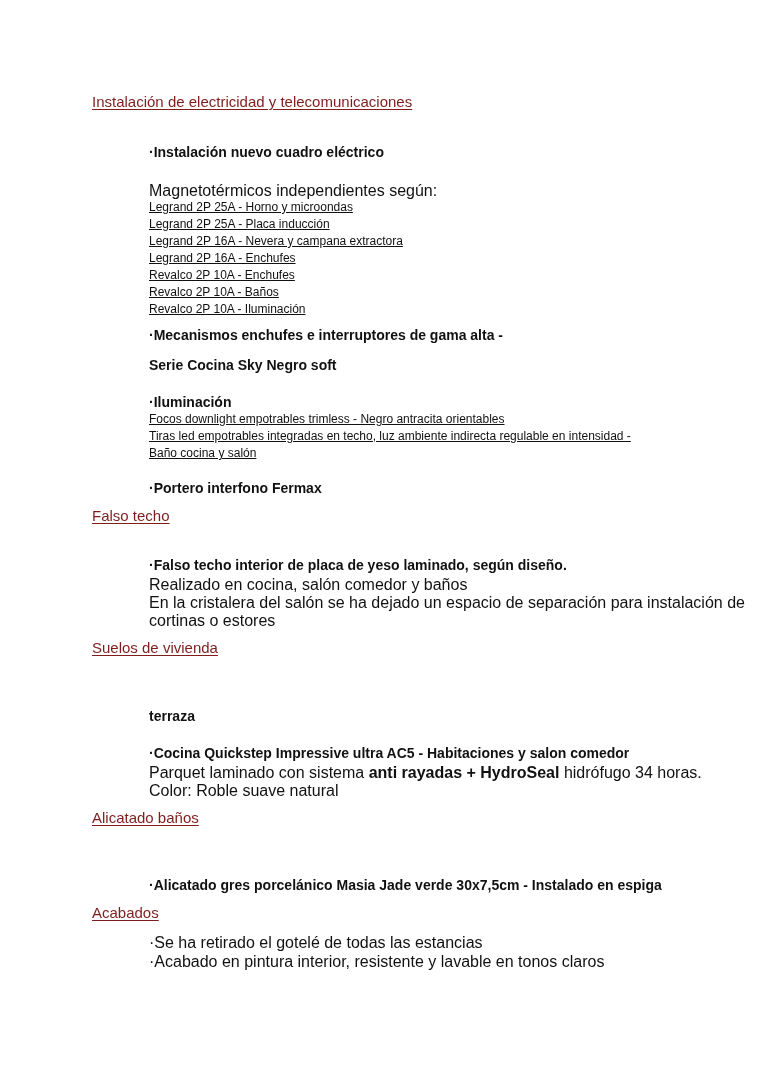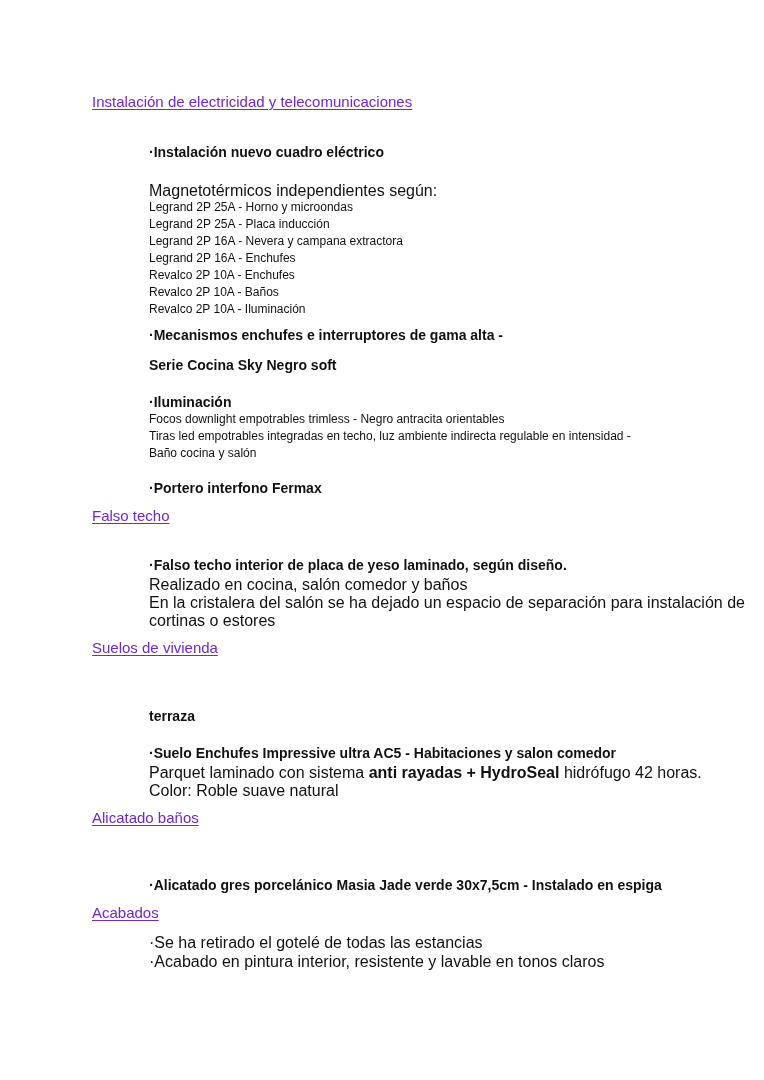--- a/index.html
+++ b/index.html
@@ -1,24 +1,24 @@
 <!DOCTYPE html>
 <html><head>
 <meta charset="utf-8">
 <style>
   html, body { margin: 0; padding: 0; background: #ffffff; }
   body { width: 764px; height: 1080px; position: relative; overflow: hidden;
          font-family: "Liberation Sans", sans-serif; color: #111111; }
   .page { position: absolute; left: 0; top: 0; width: 764px; height: 1080px; }
-  .h { position: absolute; left: 92px; font-size: 15px; color: #6d28d9;
+  .h { position: absolute; left: 92px; font-size: 15px; color: #7f1d1d;
        text-decoration: underline; text-underline-offset: 2px; font-weight: normal; margin: 0; }
   .t { position: absolute; left: 138px; white-space: nowrap; margin: 11px; }
   .b { font-weight: bold; font-size: 14px; }
   .n { font-size: 16px; }
-  .s { font-size: 12px; }
+  .s { font-size: 12px; text-decoration: underline; }
 </style>
 </head>
 <body>
 
 <div class="page">
 
   <h2 class="h" style="top:93px">Instalación de electricidad y telecomunicaciones</h2>
   <p class="t b" style="top:133px">·Instalación nuevo cuadro eléctrico</p>
   <p class="t n" style="top:171px">Magnetotérmicos independientes según:</p>
   <p class="t s" style="top:189px">Legrand 2P 25A - Horno y microondas</p>
@@ -40,22 +40,22 @@
   <p class="t b" style="top:469px">·Portero interfono Fermax</p>
 
   <h2 class="h" style="top:507px">Falso techo</h2>
   <p class="t b" style="top:546px">·Falso techo interior de placa de yeso laminado, según diseño.</p>
   <p class="t n" style="top:565px">Realizado en cocina, salón comedor y baños</p>
   <p class="t n" style="top:583px">En la cristalera del salón se ha dejado un espacio de separación para instalación de</p>
   <p class="t n" style="top:601px">cortinas o estores</p>
 
   <h2 class="h" style="top:639px">Suelos de vivienda</h2>
   <p class="t b" style="top:697px">terraza</p>
-  <p class="t b" style="top:734px">·Suelo Enchufes Impressive ultra AC5 - Habitaciones y salon comedor</p>
-  <p class="t n" style="top:753px"><span>Parquet laminado con sistema </span><b>anti rayadas + HydroSeal</b><span> hidrófugo 42 horas.</span></p>
+  <p class="t b" style="top:734px">·Cocina Quickstep Impressive ultra AC5 - Habitaciones y salon comedor</p>
+  <p class="t n" style="top:753px"><span>Parquet laminado con sistema </span><b>anti rayadas + HydroSeal</b><span> hidrófugo 34 horas.</span></p>
   <p class="t n" style="top:771px">Color: Roble suave natural</p>
 
   <h2 class="h" style="top:809px">Alicatado baños</h2>
   <p class="t b" style="top:866px">·Alicatado gres porcelánico Masia Jade verde 30x7,5cm - Instalado en espiga</p>
 
   <h2 class="h" style="top:904px">Acabados</h2>
   <p class="t n" style="top:923px">·Se ha retirado el gotelé de todas las estancias</p>
   <p class="t n" style="top:942px">·Acabado en pintura interior, resistente y lavable en tonos claros</p>
 
 </div>

